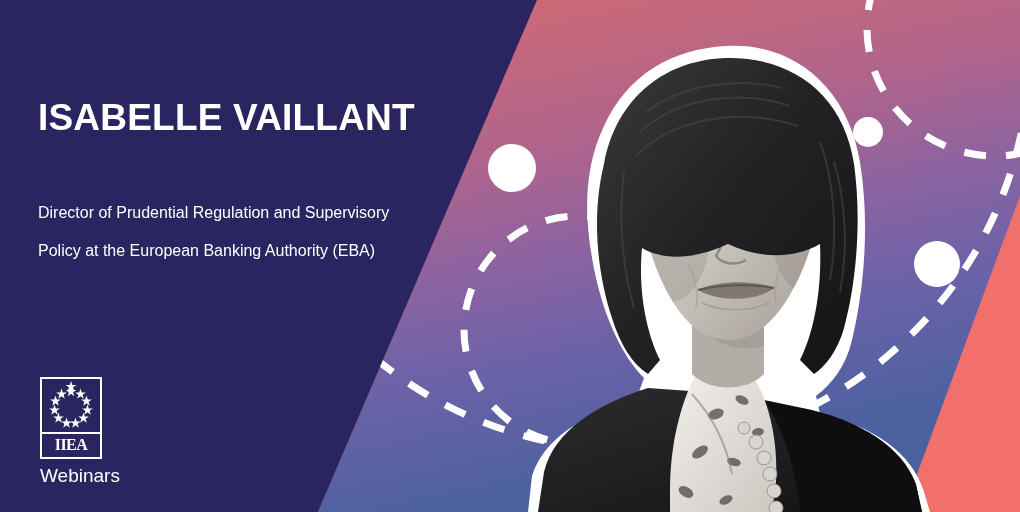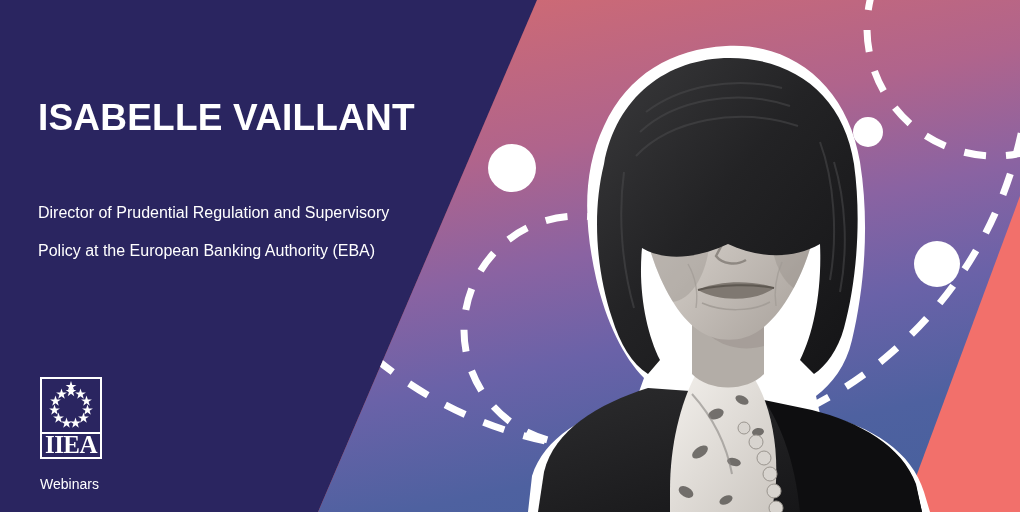--- a/index.html
+++ b/index.html
@@ -110,30 +110,30 @@
     background: #ffffff;
   }
   #logo-wordmark {
     position: absolute;
     left: 0;
     top: 54px;
     width: 58px;
     height: 24px;
     color: #ffffff;
     font-family: "Liberation Serif", serif;
-    font-size: 25px;
+    font-size: 16px;
     font-weight: bold;
     line-height: 24px;
     text-align: center;
     letter-spacing: -0.5px;
   }
   #logo-caption {
-    margin-top: 17px;
+    margin-top: 9px;
     color: #ffffff;
-    font-size: 14px;
+    font-size: 19px;
     font-weight: normal;
     line-height: 16px;
   }
 
   
   #portrait {
     position: absolute;
     left: 520px;
     top: 22px;
     width: 420px;

